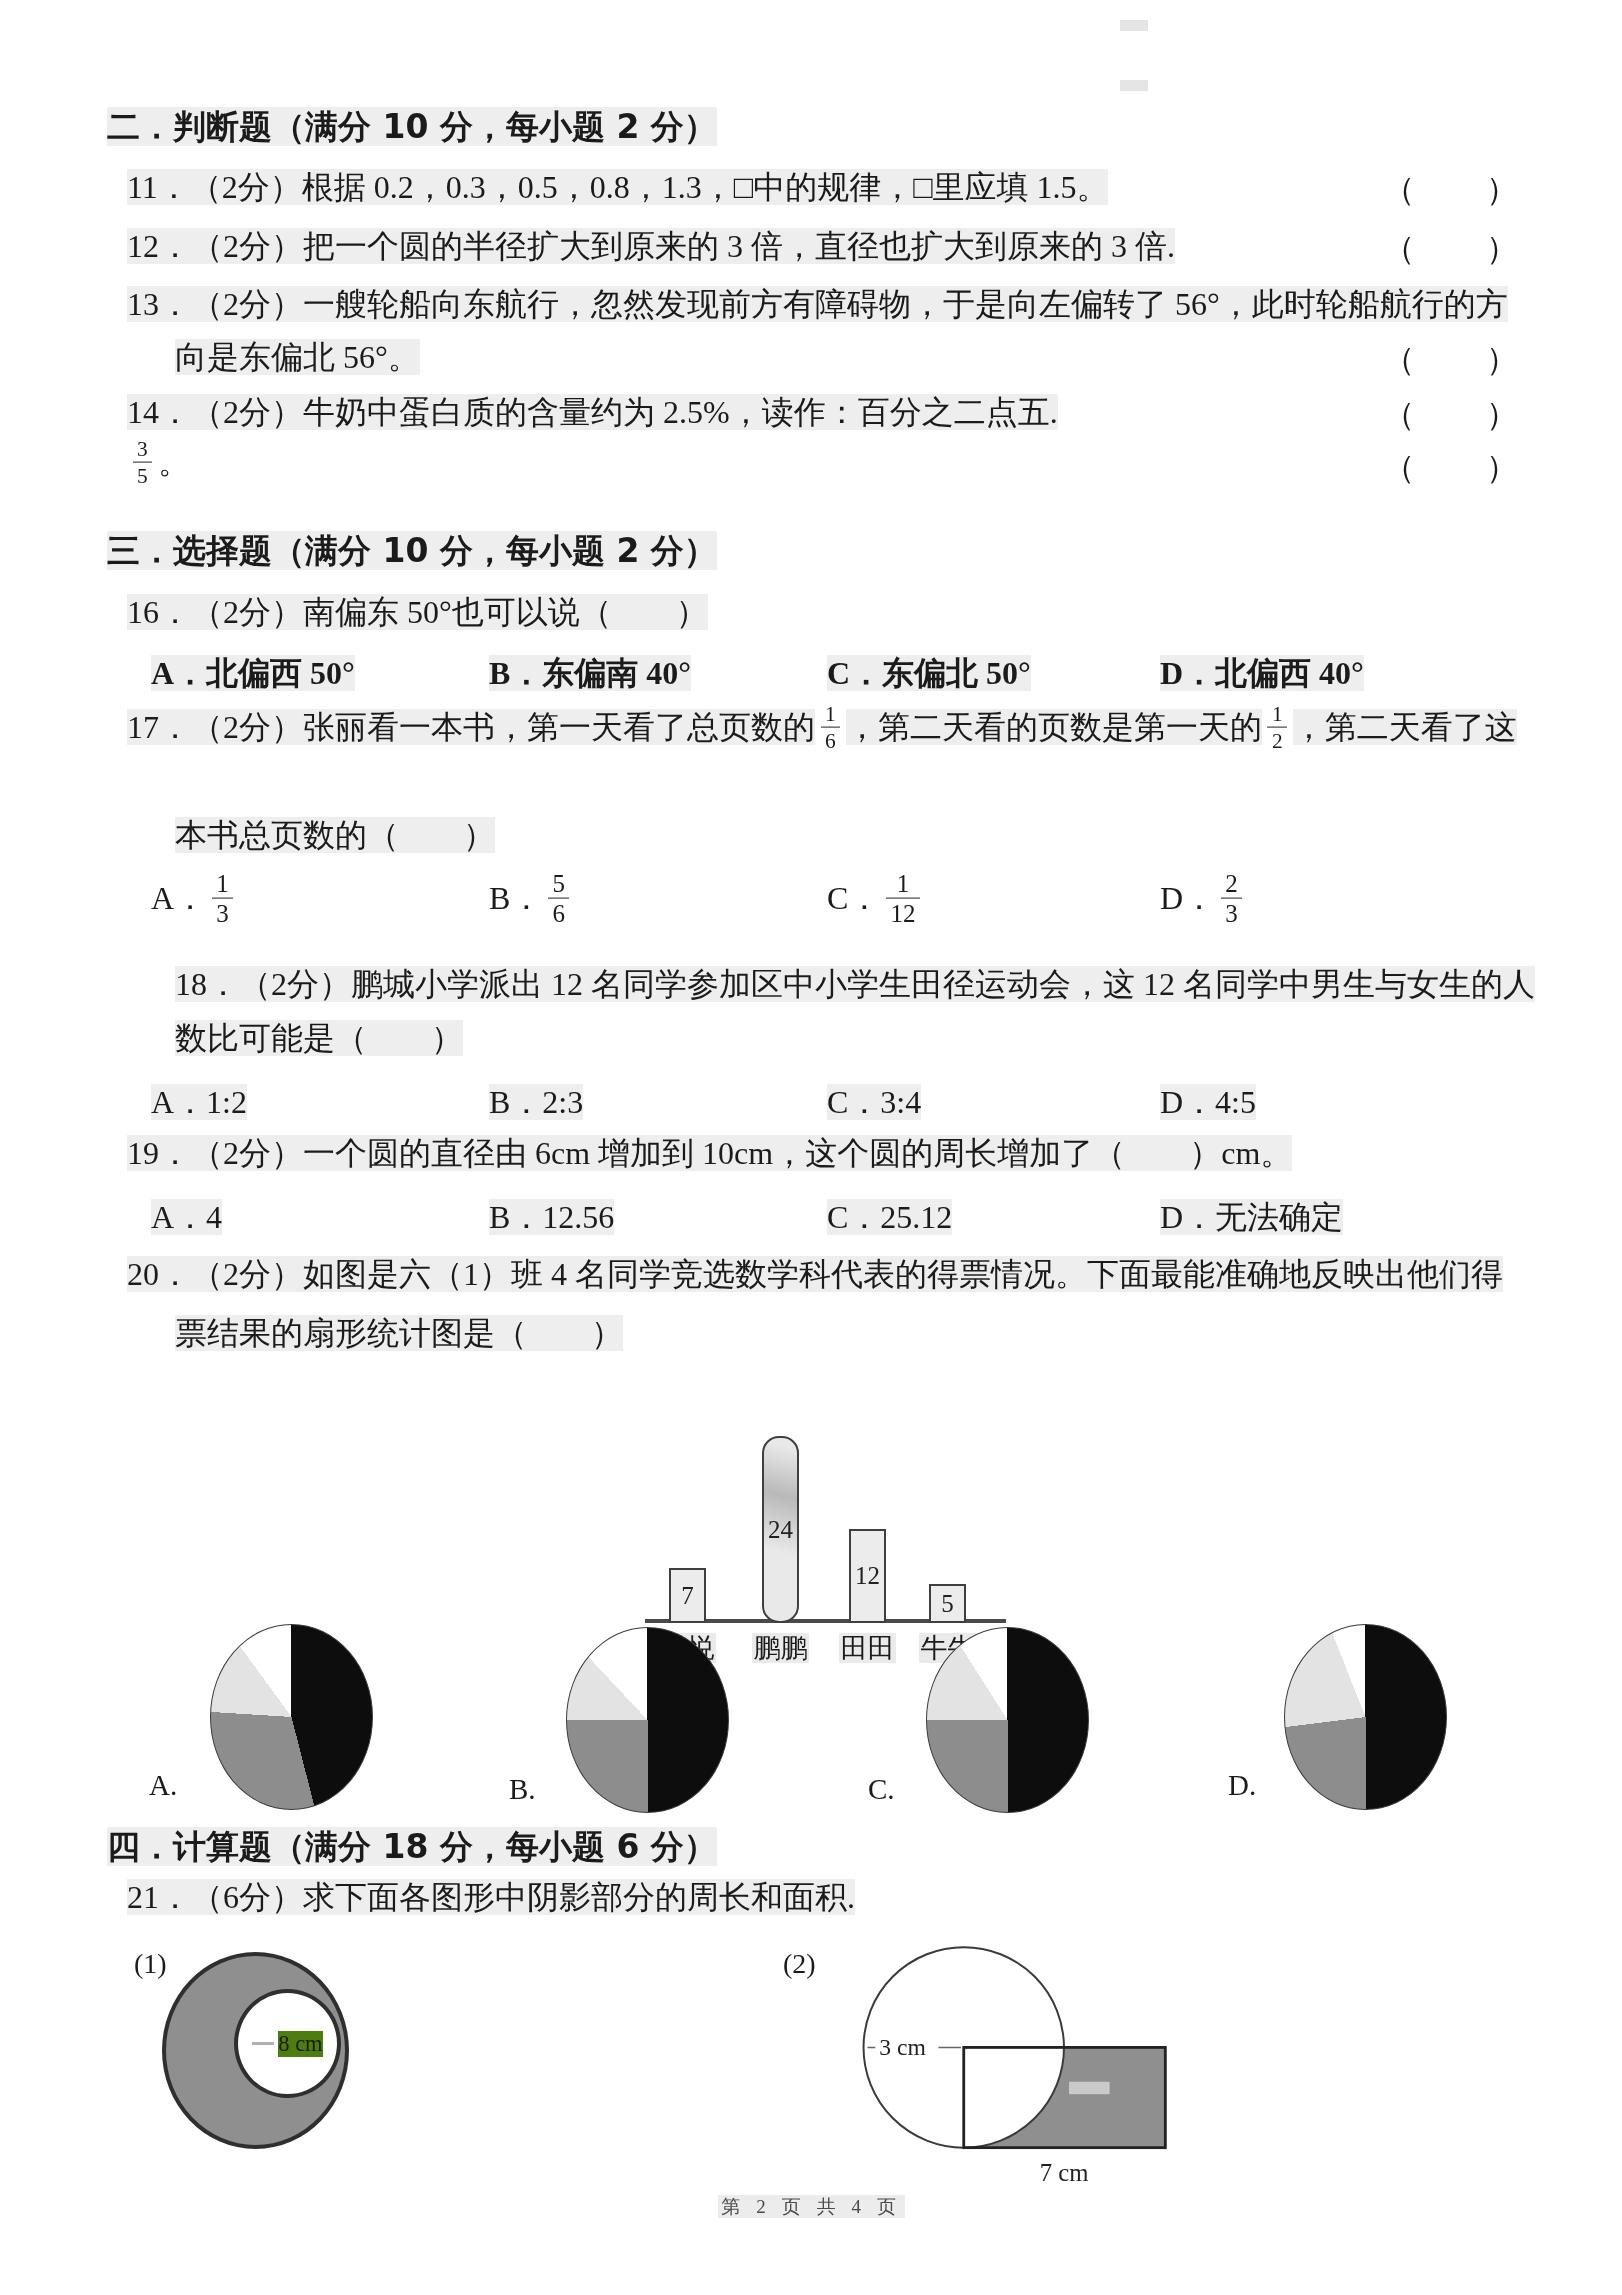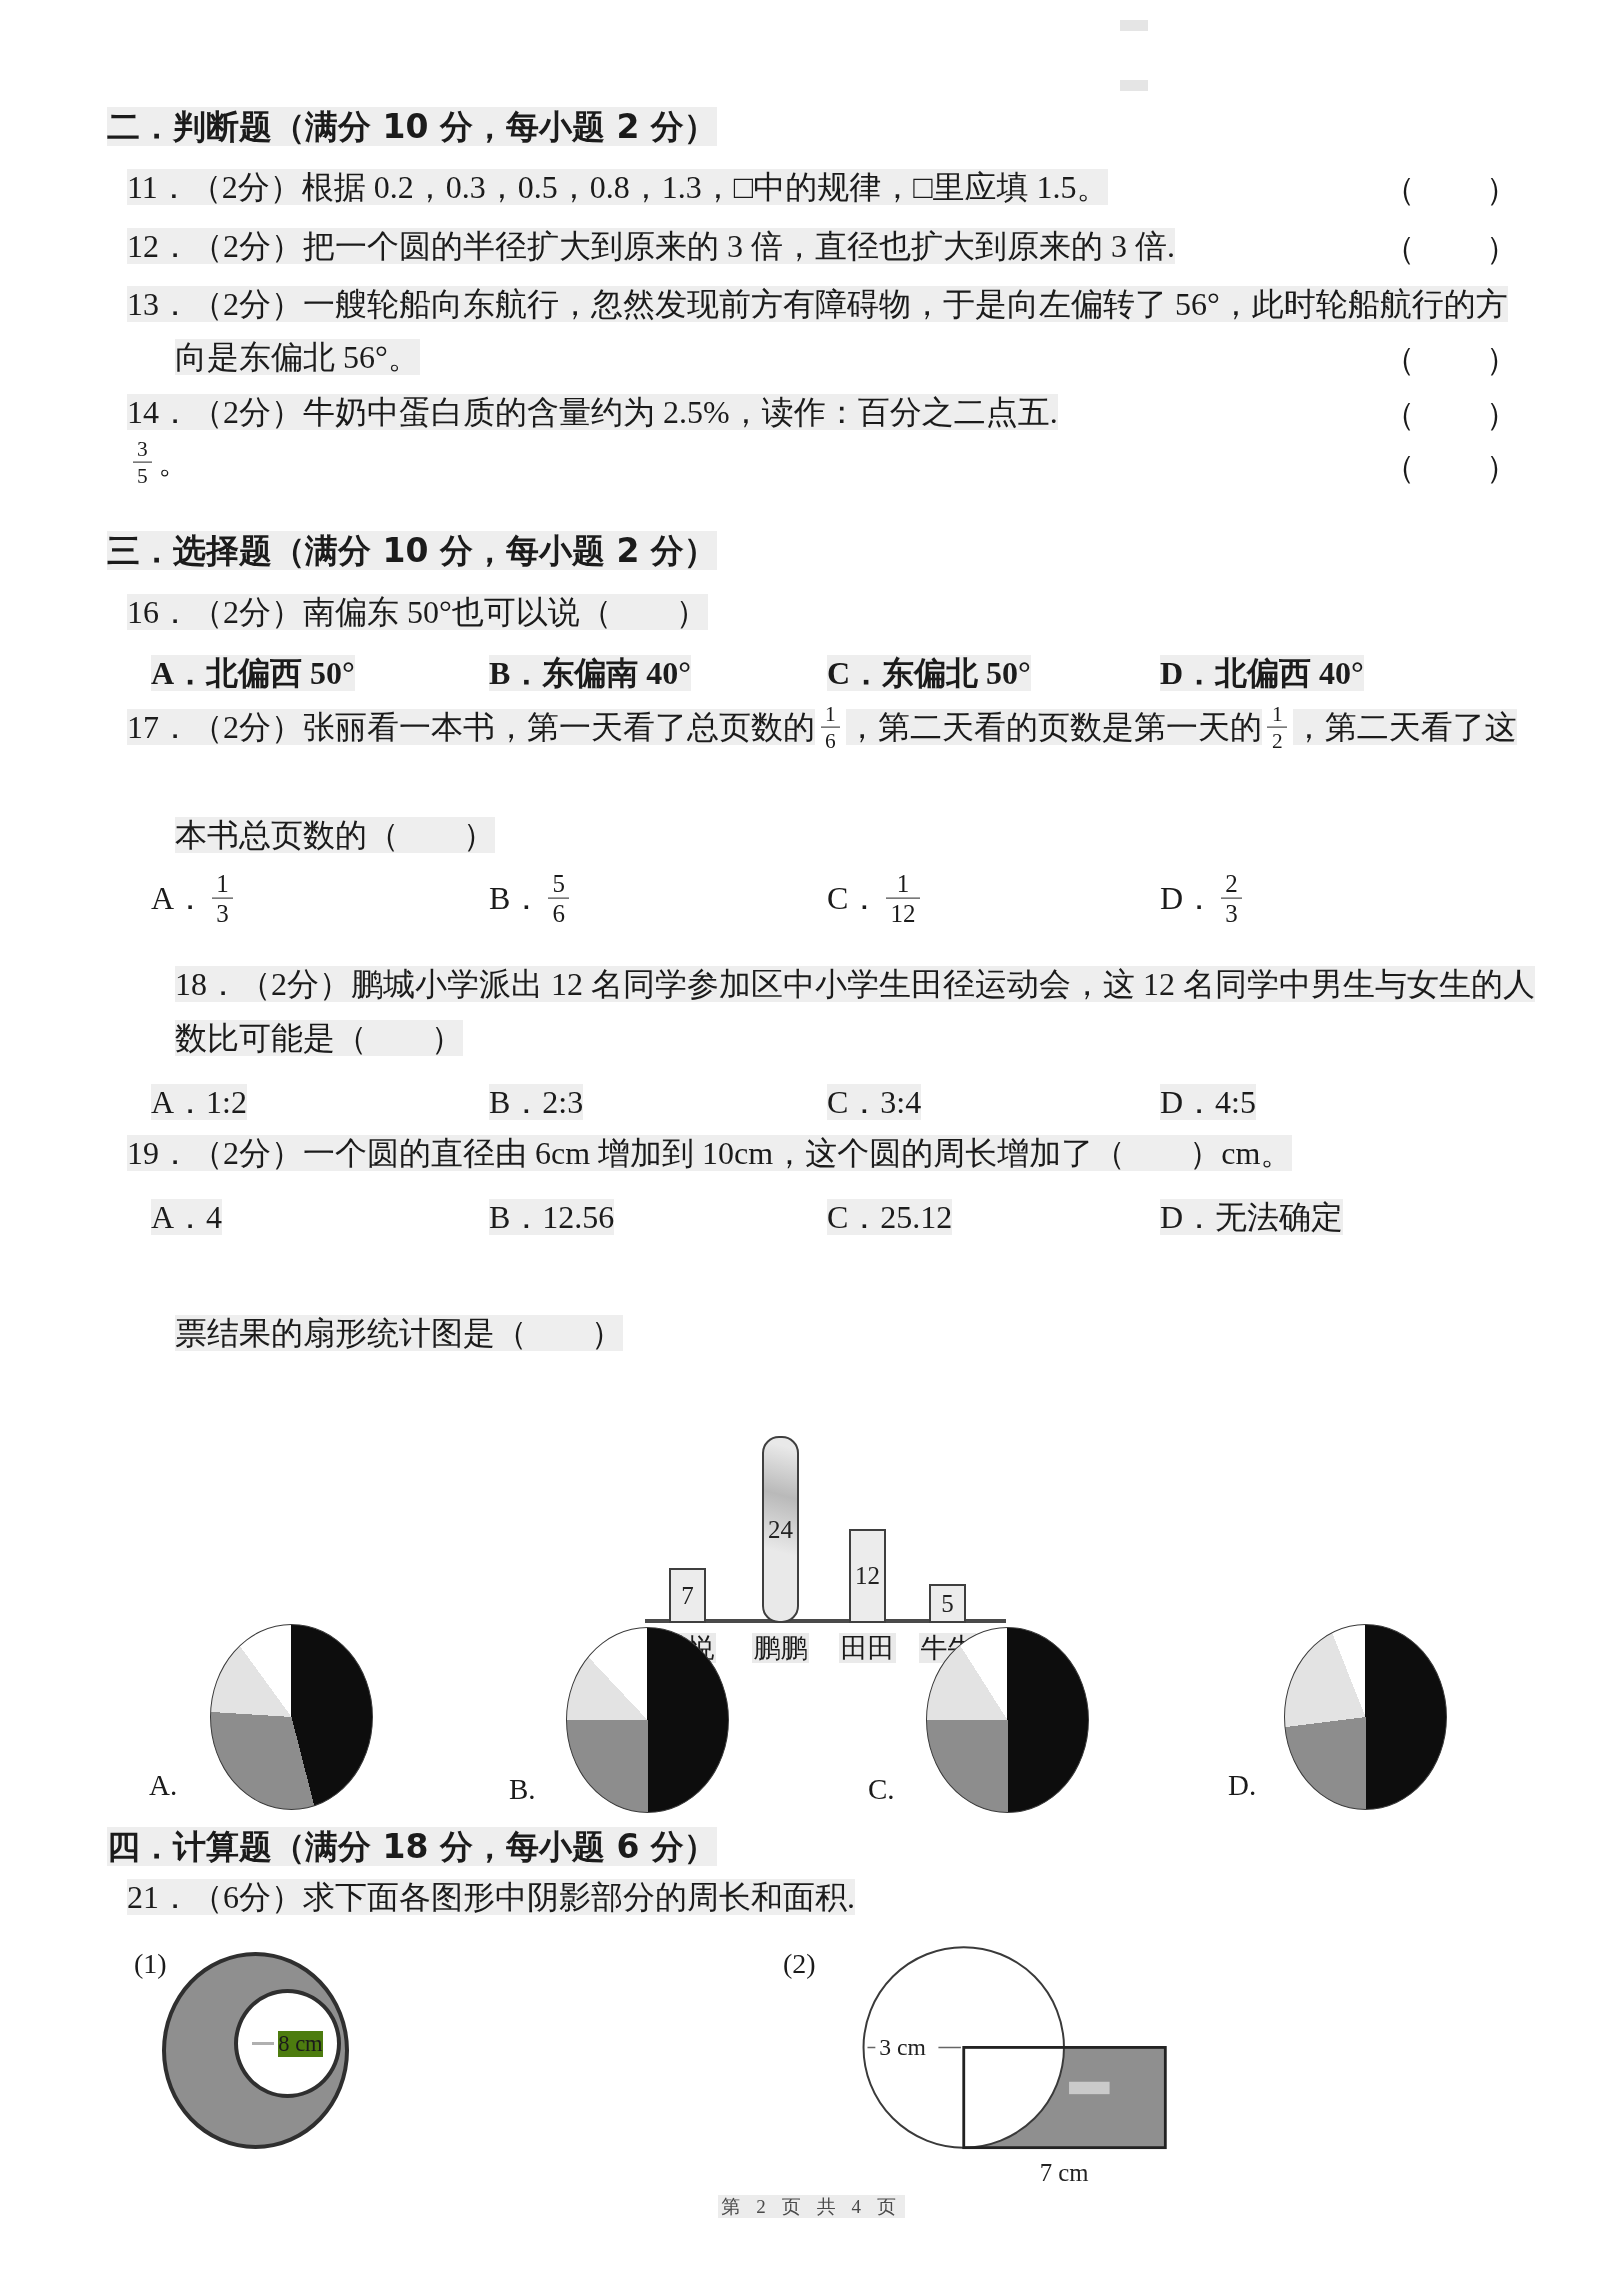--- a/index.html
+++ b/index.html
@@ -180,20 +180,23 @@
   <span class="opt o4 q18opts"><span class="hl">D．4:5</span></span>
 
   <div class="line" id="q19">
     <span class="hl">19．（2分）一个圆的直径由 6cm 增加到 10cm，这个圆的周长增加了（　　）cm。</span>
   </div>
   <span class="opt o1 q19opts"><span class="hl">A．4</span></span>
   <span class="opt o2 q19opts"><span class="hl">B．12.56</span></span>
   <span class="opt o3 q19opts"><span class="hl">C．25.12</span></span>
   <span class="opt o4 q19opts"><span class="hl">D．无法确定</span></span>
 
+  <div class="line" id="q20l1">
+    <span class="hl">20．（2分）如图是六（1）班 4 名同学竞选数学科代表的得票情况。下面最能准确地反映出他们得</span>
+  </div>
   <div class="line" id="q20l2">
     <span class="hl">票结果的扇形统计图是（　　）</span>
   </div>
 
   <div id="barchart">
     <div class="axis"></div>
     <div class="bar" id="bar-0" style="height: 55px;">
       <span class="val">7</span>
     </div>
     <div class="bar bar-shade" id="bar-1" style="height: 187px;">

